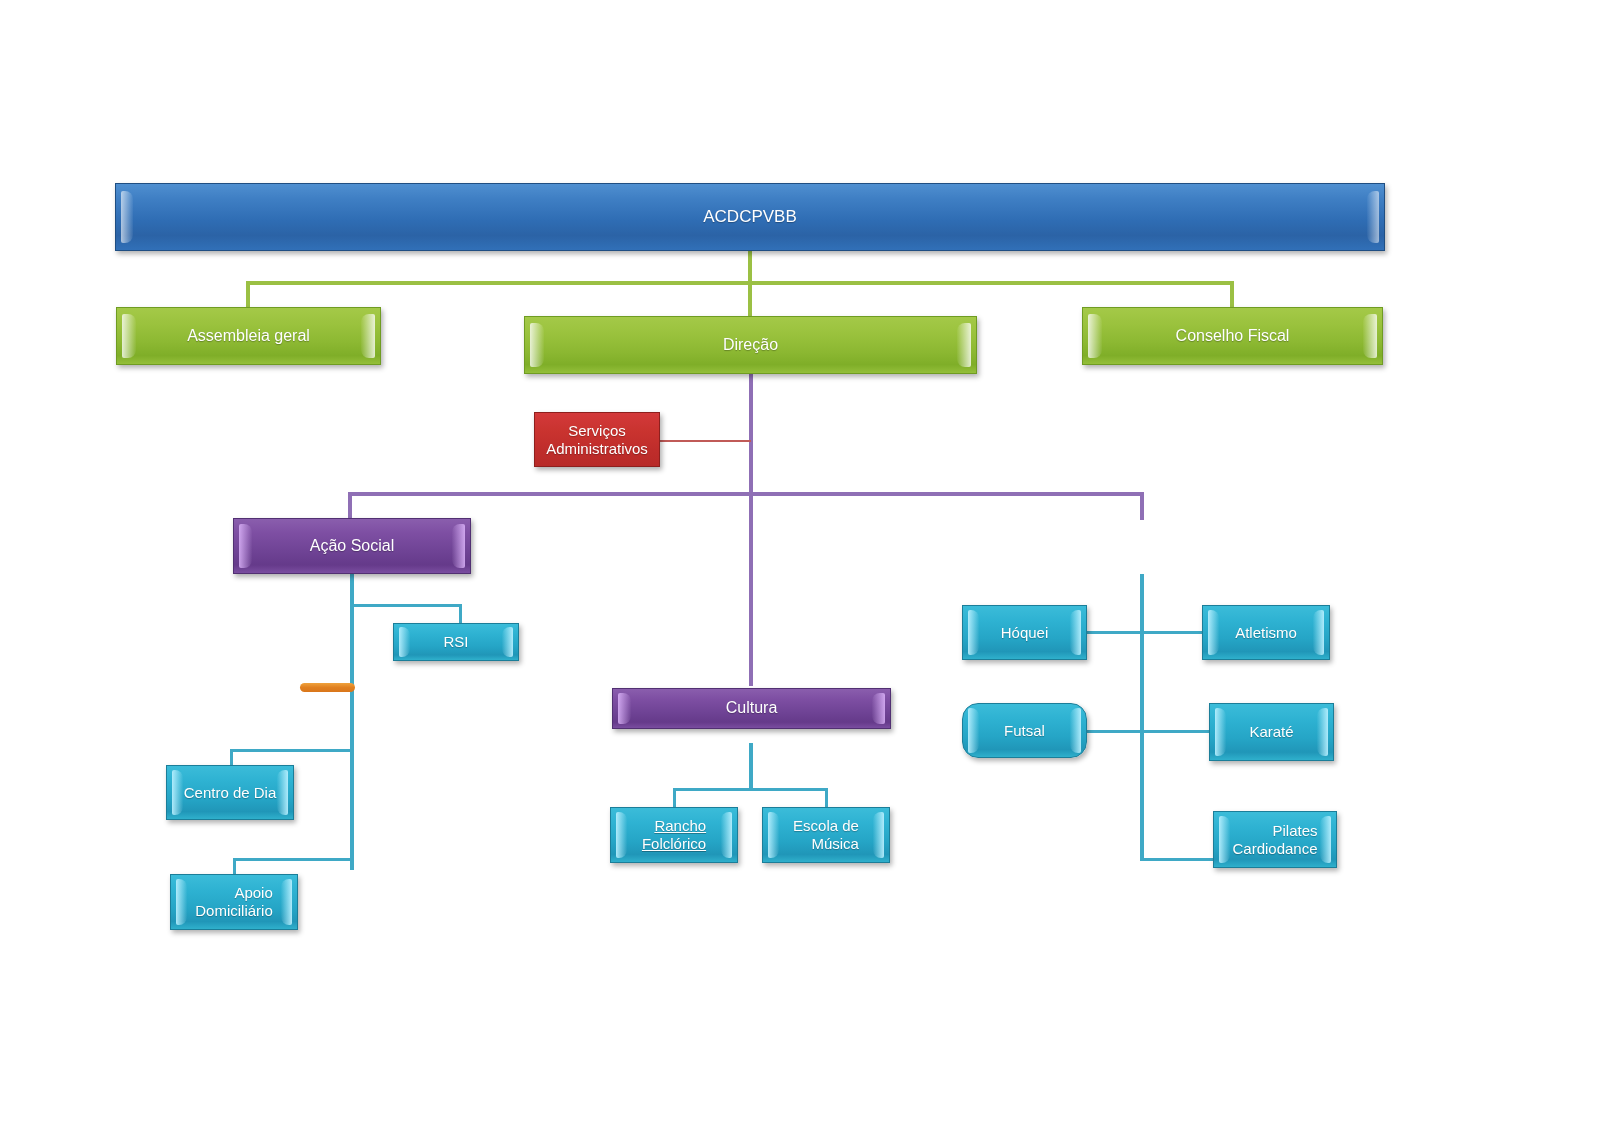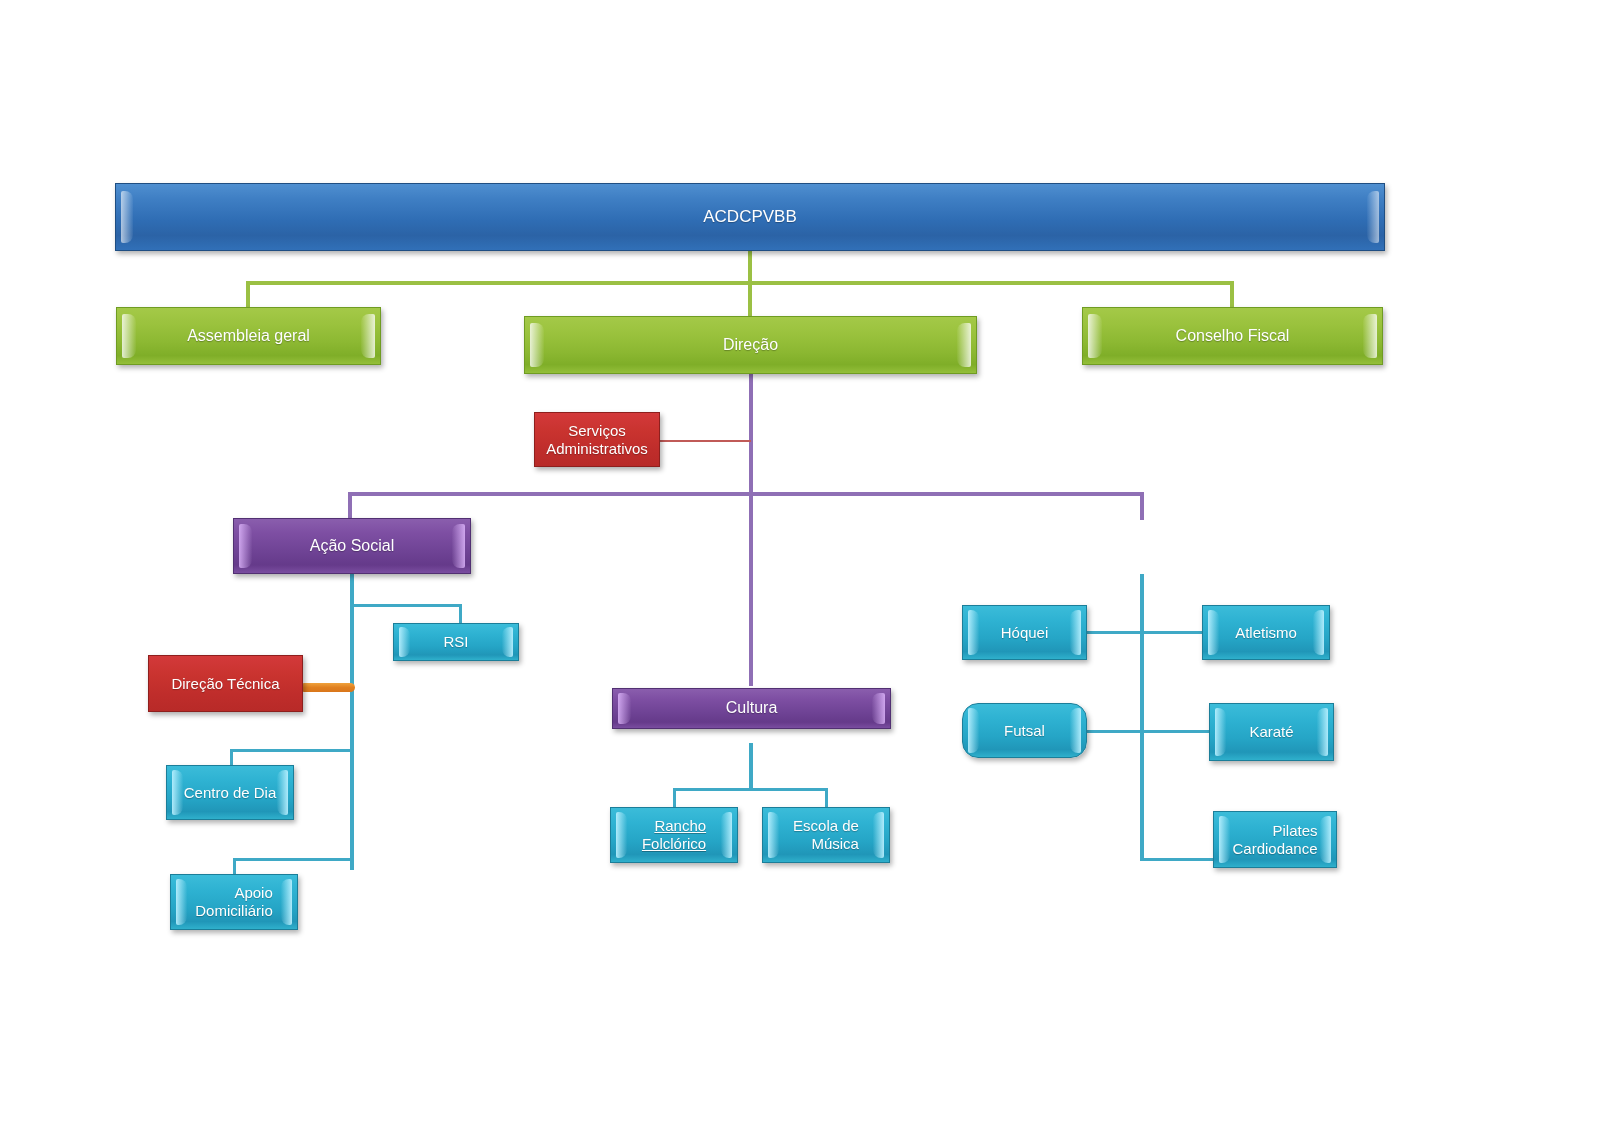--- a/index.html
+++ b/index.html
@@ -200,23 +200,20 @@
 
   <div class="node n-purple bev" style="left:233px; top:518px; width:238px; height:56px;">
     <span class="lbl">Ação Social</span>
   </div>
 
   <div class="node n-purple bev" style="left:612px; top:688px; width:279px; height:41px;">
     <span class="lbl">Cultura</span>
   </div>
 
 
-  <div class="node n-red" style="left:148px; top:655px; width:155px; height:57px;">
-    <span class="lbl">Direção Técnica</span>
-  </div>
 
   <div class="node n-cyan bev" style="left:393px; top:623px; width:126px; height:38px;">
     <span class="lbl">RSI</span>
   </div>
 
   <div class="node n-cyan bev" style="left:166px; top:765px; width:128px; height:55px;">
     <span class="lbl">Centro de Dia</span>
   </div>
 
   <div class="node n-cyan bev" style="left:170px; top:874px; width:128px; height:56px;">

